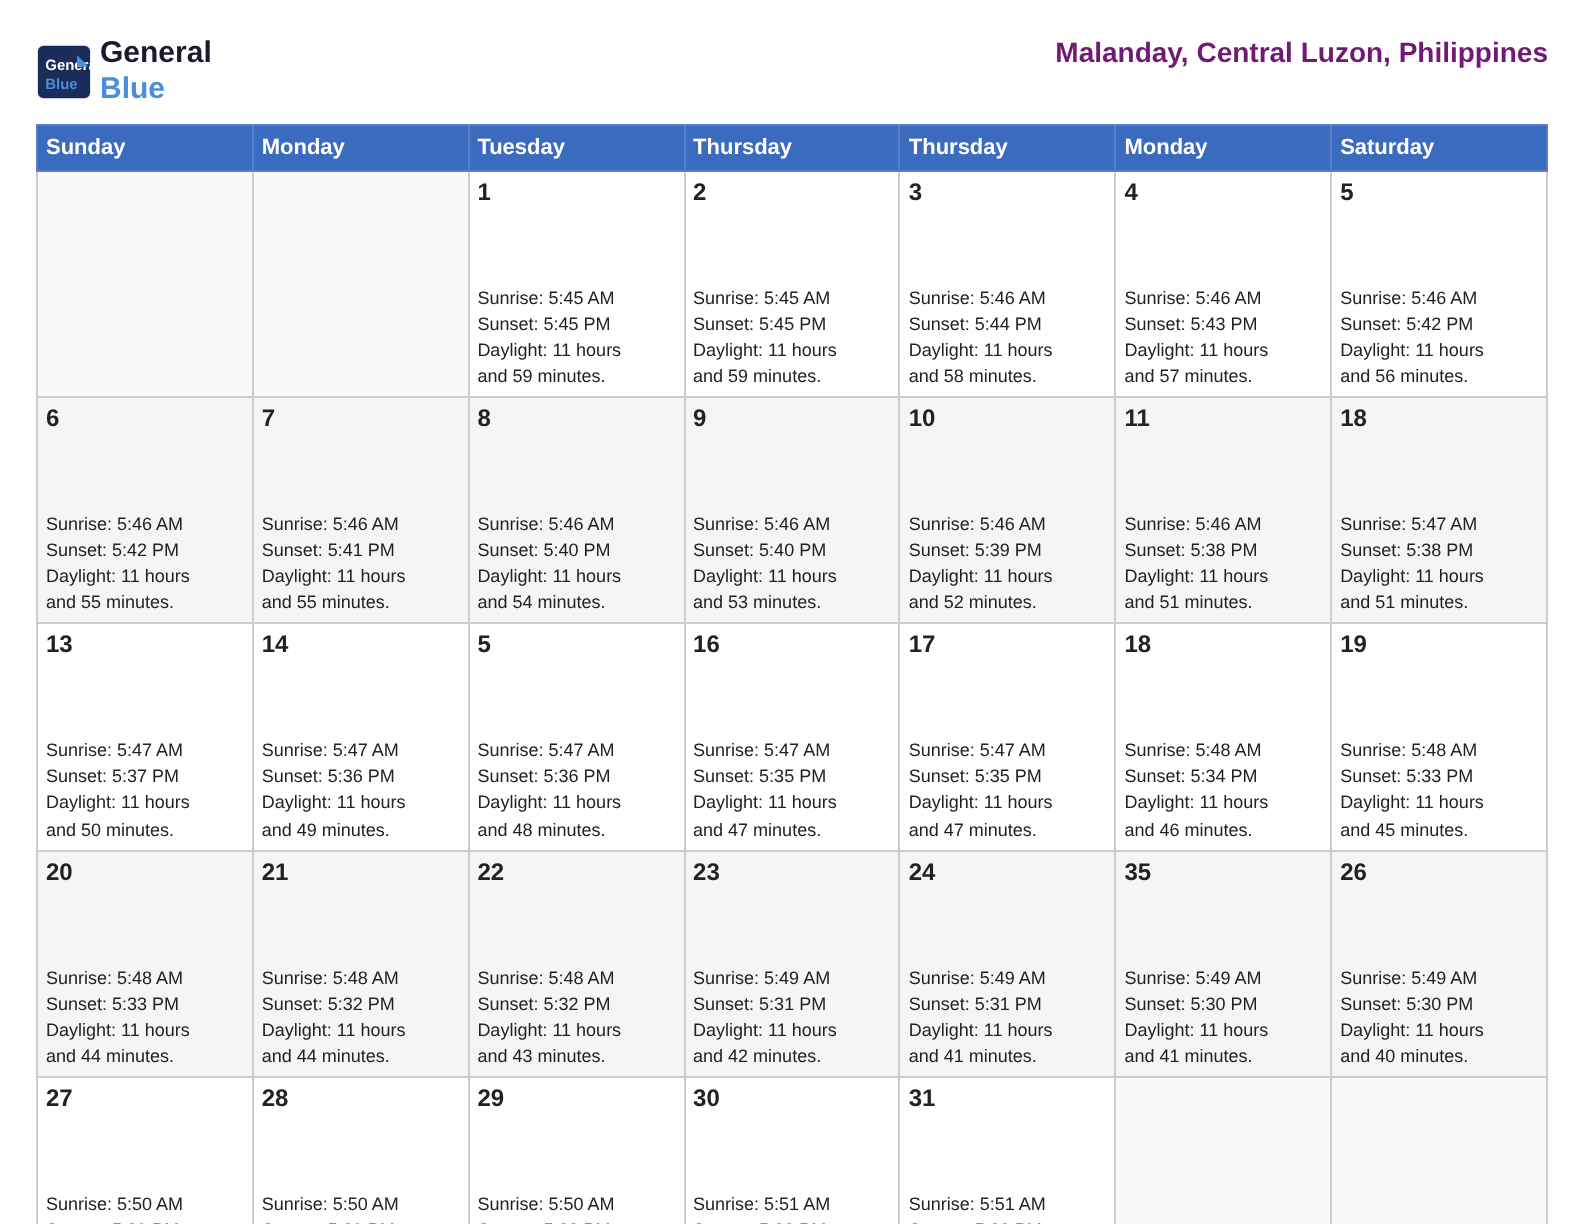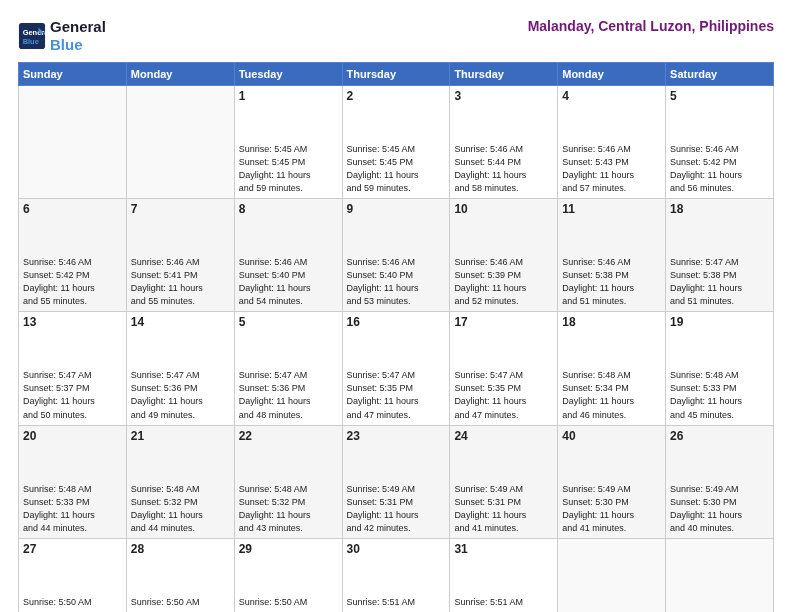--- a/index.html
+++ b/index.html
@@ -309,21 +309,21 @@
 and 42 minutes.</div>
           </td>
           <td>
             <span class="day-num">24</span>
             <div class="day-info" style="white-space: pre-line;">Sunrise: 5:49 AM
 Sunset: 5:31 PM
 Daylight: 11 hours
 and 41 minutes.</div>
           </td>
           <td>
-            <span class="day-num">40</span>
+            <span class="day-num">35</span>
             <div class="day-info" style="white-space: pre-line;">Sunrise: 5:49 AM
 Sunset: 5:30 PM
 Daylight: 11 hours
 and 41 minutes.</div>
           </td>
           <td>
             <span class="day-num">26</span>
             <div class="day-info" style="white-space: pre-line;">Sunrise: 5:49 AM
 Sunset: 5:30 PM
 Daylight: 11 hours

